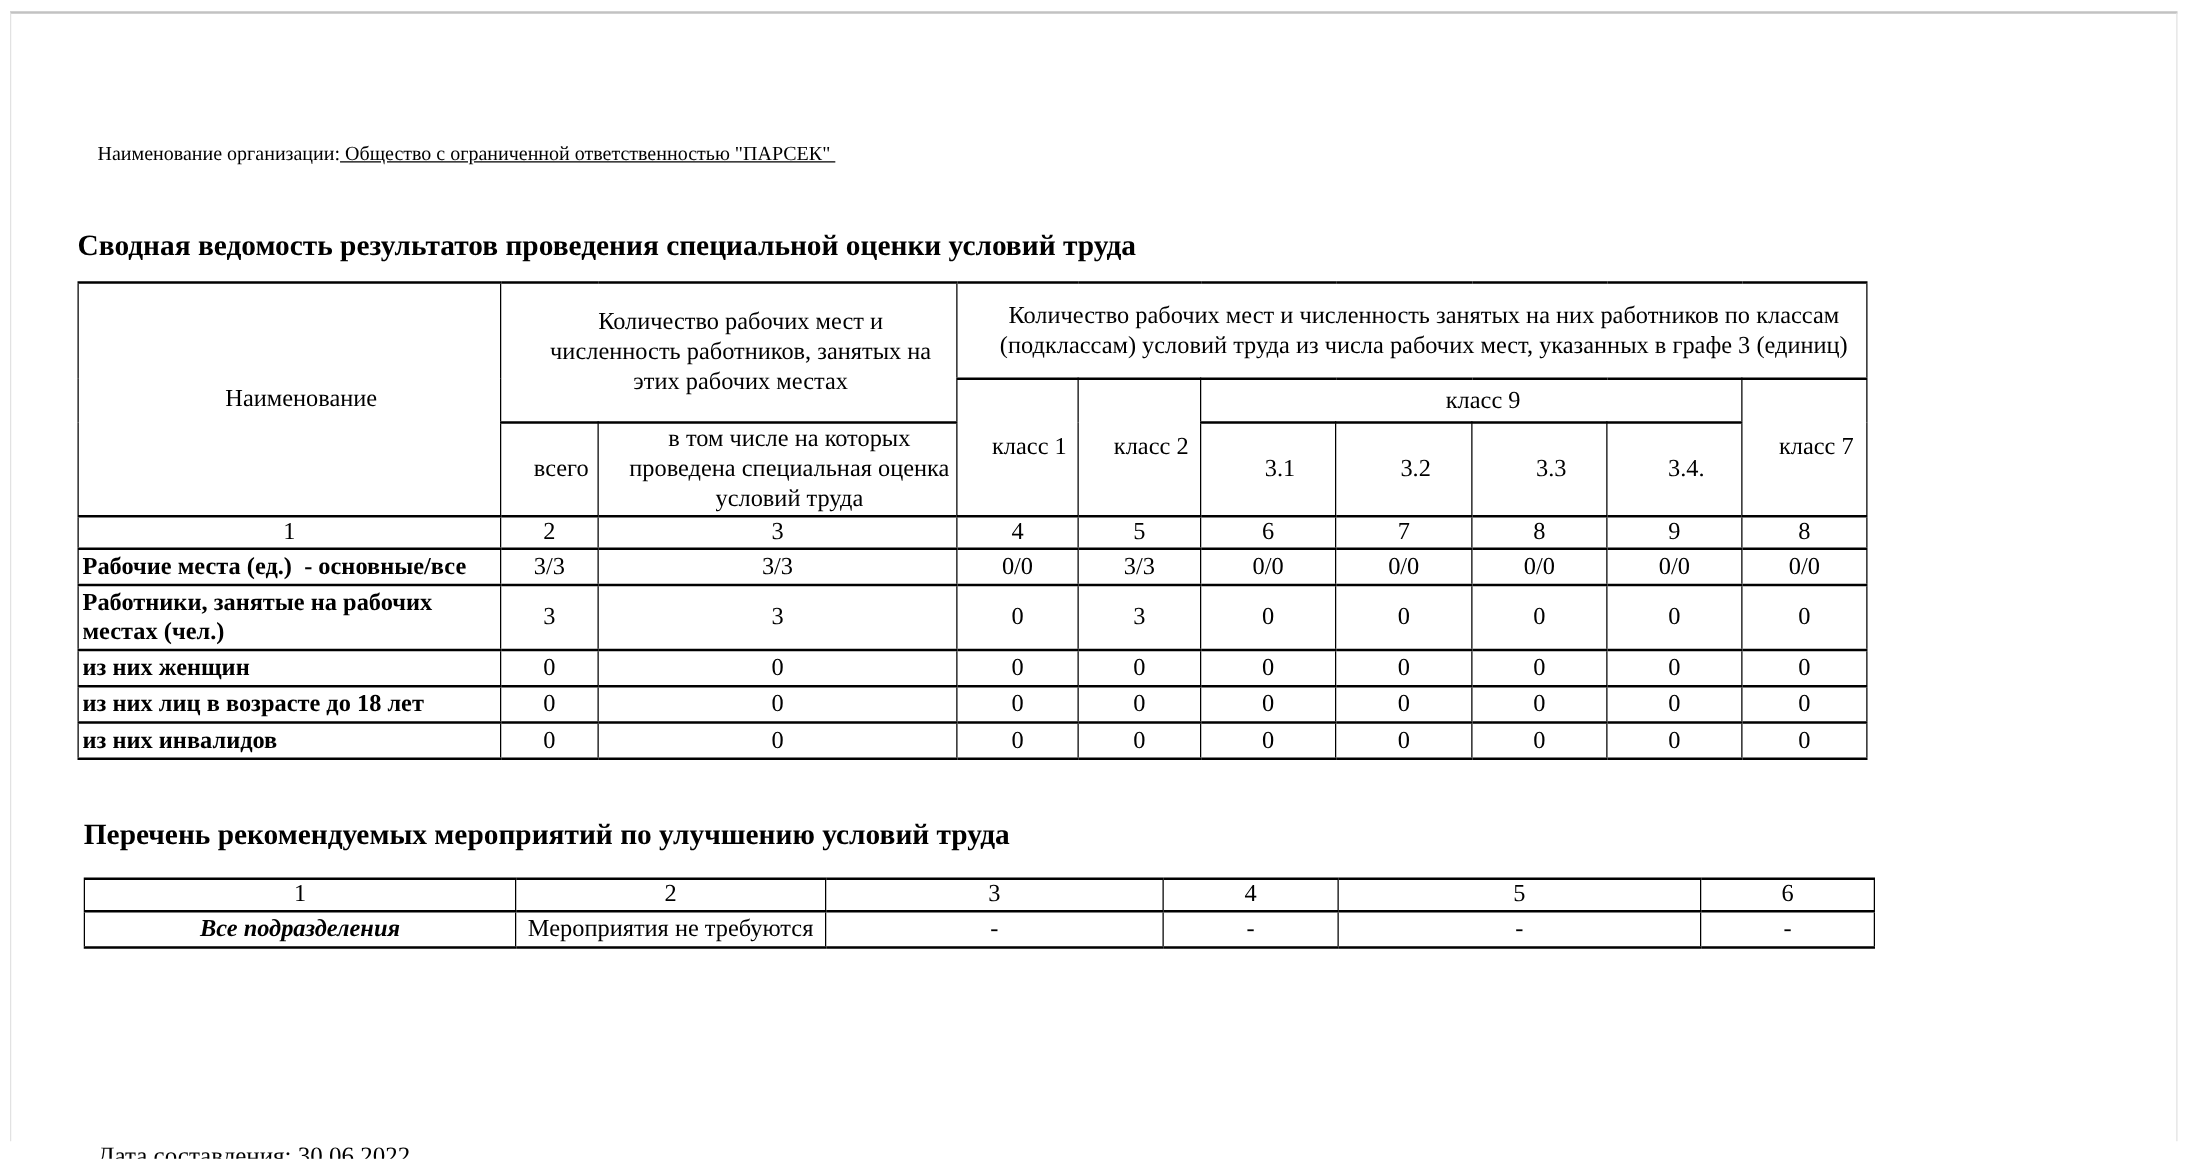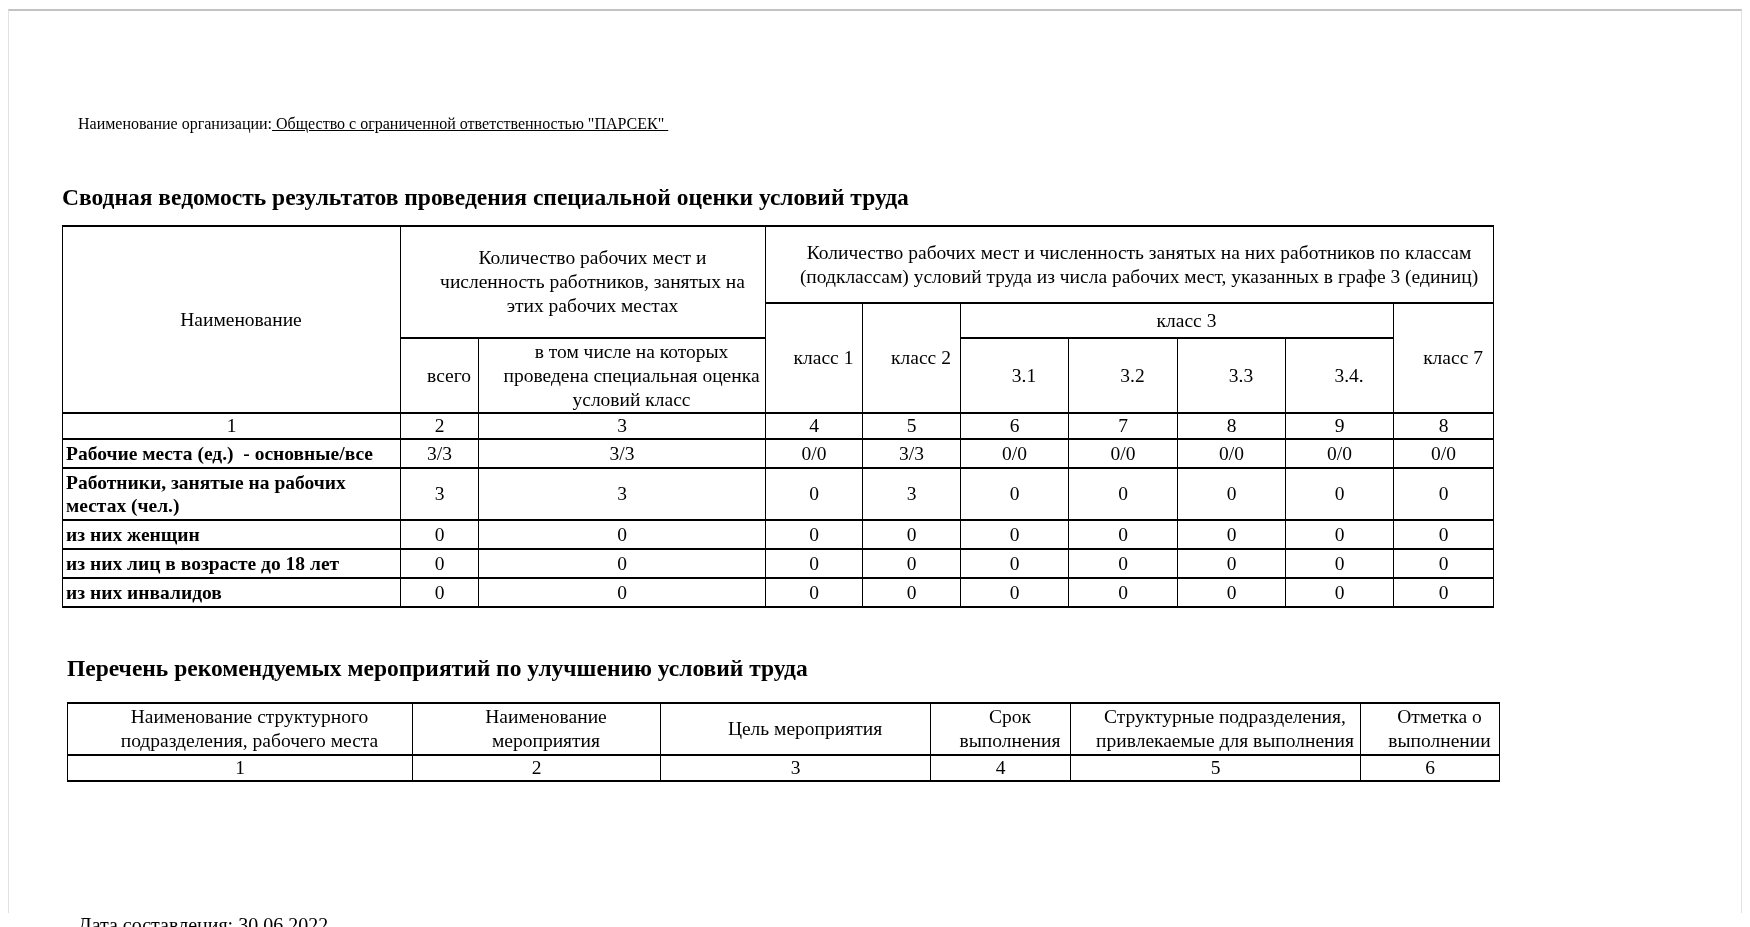--- a/index.html
+++ b/index.html
@@ -62,26 +62,26 @@
   </colgroup>
   <tbody>
       <tr style="height:77px">
     <td rowspan="3" class="hdr">Наименование</td>
     <td colspan="2" rowspan="2" class="hdr">Количество рабочих мест и численность работников, занятых на этих рабочих местах</td>
     <td colspan="7" class="hdr">Количество рабочих мест и численность занятых на них работников по классам (подклассам) условий труда из числа рабочих мест, указанных в графе 3 (единиц)</td>
   </tr>
   <tr style="height:35px">
     <td rowspan="2" class="hdr">класс 1</td>
     <td rowspan="2" class="hdr">класс 2</td>
-    <td colspan="4" class="hdr">класс 3</td>
+    <td colspan="4" class="hdr">класс 9</td>
     <td rowspan="2" class="hdr">класс 7</td>
   </tr>
   <tr style="height:73px">
     <td class="hdr">всего</td>
-    <td class="hdr">в том числе на которых проведена специальная оценка условий класс</td>
+    <td class="hdr">в том числе на которых проведена специальная оценка условий труда</td>
     <td class="hdr">3.1</td>
     <td class="hdr">3.2</td>
     <td class="hdr">3.3</td>
     <td class="hdr">3.4.</td>
   </tr>
   <tr class="num-row">
     <td>1</td>
     <td>2</td>
     <td>3</td>
     <td>4</td>
@@ -160,34 +160,34 @@
 <table id="measures-table">
   <colgroup>
     <col style="width:345px">
       <col style="width:248px">
       <col style="width:270px">
     <col style="width:140px">
       <col style="width:290px">
       <col style="width:139px">
   </colgroup>
   <tbody>
-      <tr style="height:49px">
-    <td class="hdr">Наименование структурного подразделения, рабочего места</td>
-    <td class="hdr">Наименование мероприятия</td>
-    <td class="hdr">Цель мероприятия</td>
-    <td class="hdr">Срок выполнения</td>
-    <td class="hdr">Структурные подразделения, привлекаемые для выполнения</td>
-    <td class="hdr">Отметка о выполнении</td>
-  </tr>
   <tr class="num-row">
     <td>1</td>
     <td>2</td>
     <td>3</td>
     <td>4</td>
     <td>5</td>
     <td>6</td>
+  </tr>
+  <tr class="data-row" style="height:28px">
+    <td class="bold-italic">Все подразделения</td>
+    <td>Мероприятия не требуются</td>
+    <td>-</td>
+    <td>-</td>
+    <td>-</td>
+    <td>-</td>
   </tr>
 </tbody>
   </table>
 
 <div class="date-line">
   <span>Дата составления:</span><span class="underlined-value"> 30.06.2022 </span>
 </div>
 
 </body></html>

